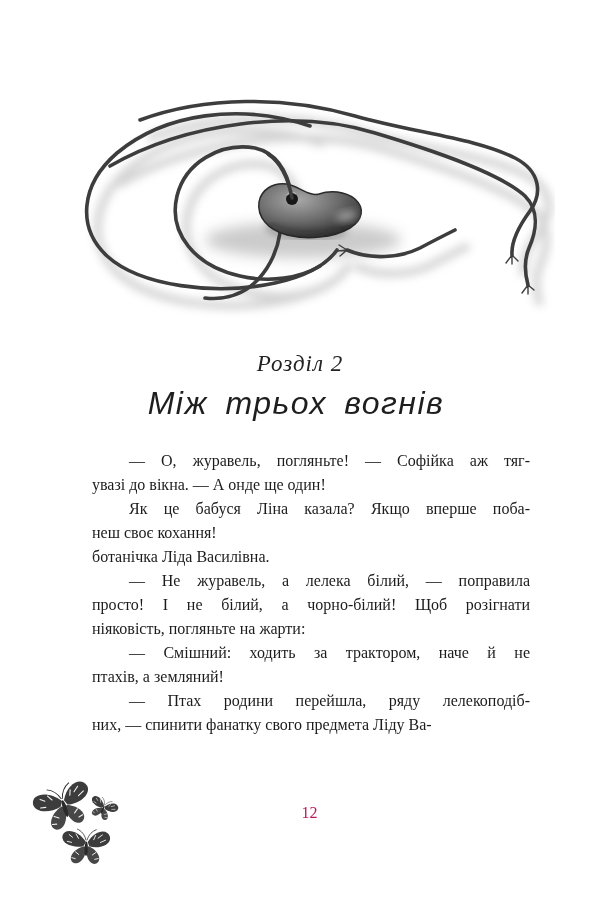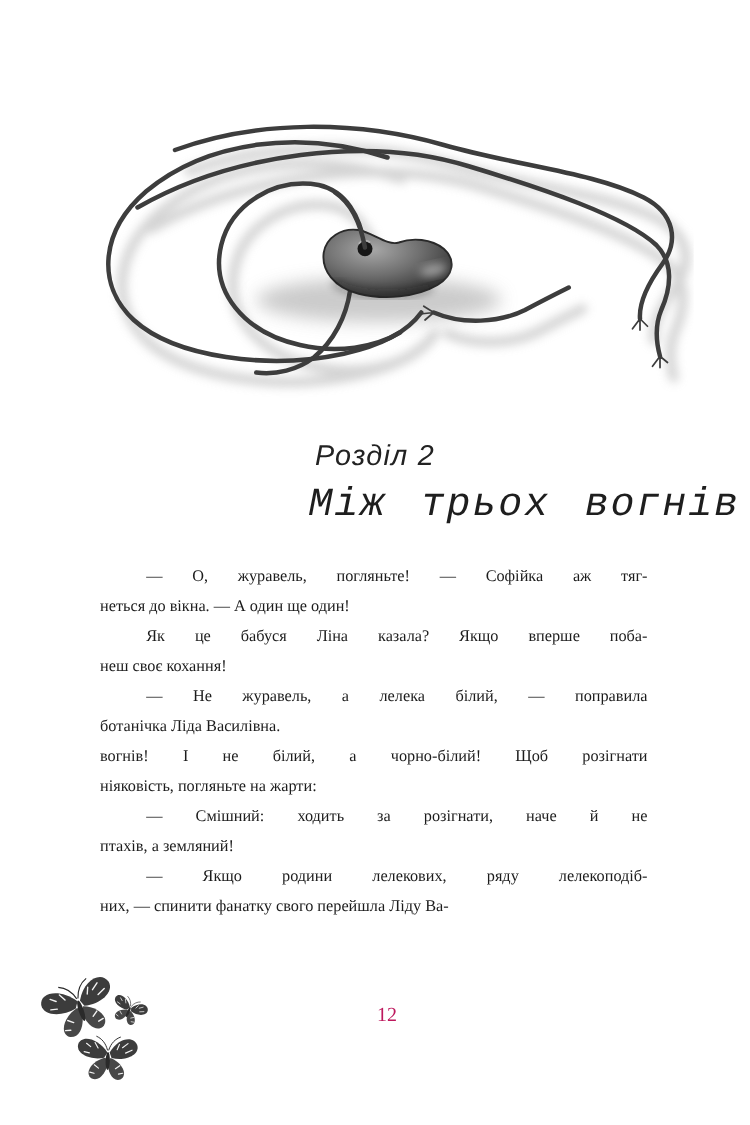--- a/index.html
+++ b/index.html
@@ -19,45 +19,45 @@
     top: 78px;
     width: 500px;
     height: 250px;
   }
   .chapter-heading {
     position: absolute;
     top: 351px;
     left: 0;
     width: 600px;
     text-align: center;
-    font-family: Liberation Sans, sans-serif;
+    font-family: Liberation Serif, serif;
     font-style: italic;
     font-size: 23px;
     letter-spacing: 1px;
     color: #222222;
   }
   .chapter-title {
     position: absolute;
     top: 385px;
     left: 0;
     width: 592px;
-    text-align: right;
-    font-family: Liberation Mono, monospace;
+    text-align: center;
+    font-family: Liberation Sans, sans-serif;
     font-style: italic;
     font-size: 32px;
     letter-spacing: 1.5px;
     word-spacing: 7px;
     color: #1e1e1e;
   }
   .body-text {
     position: absolute;
     top: 449px;
-    left: 80px;
+    left: 92px;
     width: 438px;
-    font-size: 13px;
+    font-size: 16px;
     line-height: 24px;
   }
   .body-text .line {
     text-align: justify;
     text-align-last: justify;
     height: 24px;
     white-space: normal;
   }
   .body-text .line.first { text-indent: 37px; }
   .body-text .line.last { text-align-last: left; }
@@ -139,41 +139,41 @@
     </g>
   </svg>
 
   <div class="chapter-heading">Розділ 2</div>
 
   <div class="chapter-title">Між трьох вогнів</div>
 
   <div class="body-text">
       <div>
         <div class="line first">— О, журавель, погляньте! — Софійка аж тяг-</div>
-        <div class="line last">неться до вікна. — А один ще один!</div>
+        <div class="line last">увазі до вікна. — А онде ще один!</div>
       </div>
       <div>
         <div class="line first">Як це бабуся Ліна казала? Якщо вперше поба-</div>
         <div class="line last">неш своє кохання!</div>
       </div>
       <div>
+        <div class="line last">ботанічка Ліда Василівна.</div>
         <div class="line first">— Не журавель, а лелека білий, — поправила</div>
-        <div class="line last">ботанічка Ліда Василівна.</div>
       </div>
       <div>
-        <div class="line">вогнів! І не білий, а чорно-білий! Щоб розігнати</div>
+        <div class="line">просто! І не білий, а чорно-білий! Щоб розігнати</div>
         <div class="line last">ніяковість, погляньте на жарти:</div>
       </div>
       <div>
-        <div class="line first">— Смішний: ходить за розігнати, наче й не</div>
+        <div class="line first">— Смішний: ходить за трактором, наче й не</div>
         <div class="line last">птахів, а земляний!</div>
       </div>
       <div>
-        <div class="line first">— Якщо родини лелекових, ряду лелекоподіб-</div>
-        <div class="line last">них, — спинити фанатку свого перейшла Ліду Ва-</div>
+        <div class="line first">— Птах родини перейшла, ряду лелекоподіб-</div>
+        <div class="line last">них, — спинити фанатку свого предмета Ліду Ва-</div>
       </div>
     </div>
 
   <svg class="butterflies-figure" viewBox="0 0 108 108" xmlns="http://www.w3.org/2000/svg">
     <defs>
       <g id="bf">
         <path d="M0,0 C-10,-14 -26,-16 -28,-6 C-29,3 -15,8 -3,5 Z" fill="#3c3c3c"></path>
         <path d="M-2,5 C-14,8 -22,20 -14,25 C-6,28 0,18 1,8 Z" fill="#474747"></path>
         <path d="M2,0 C10,-15 25,-17 28,-7 C30,2 16,8 4,5 Z" fill="#3c3c3c"></path>
         <path d="M3,5 C13,8 21,20 13,25 C6,28 0,18 1,8 Z" fill="#474747"></path>

